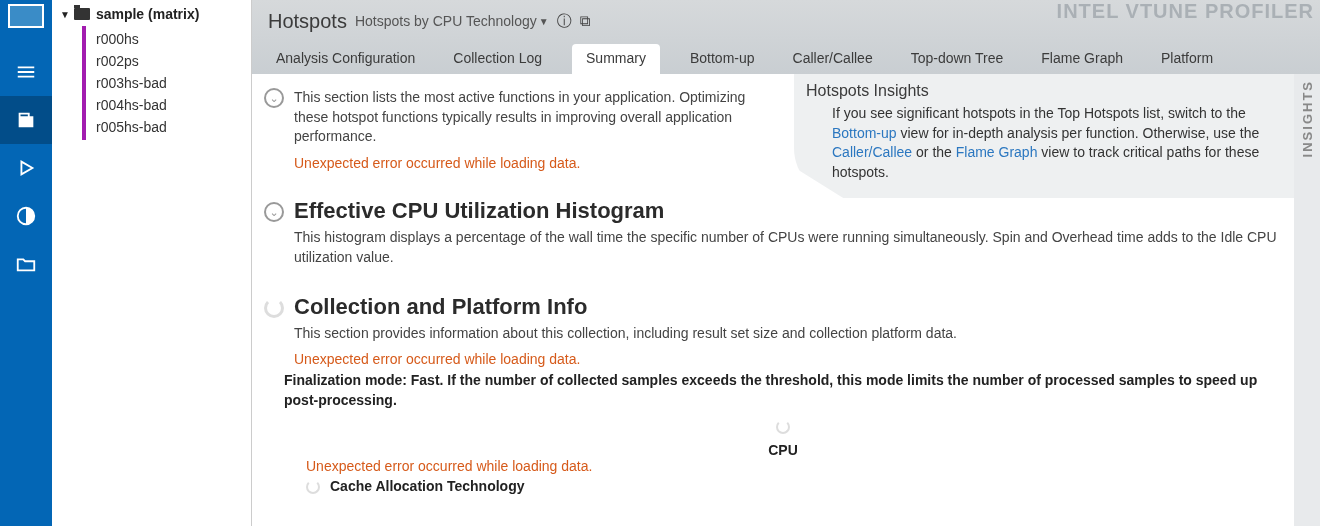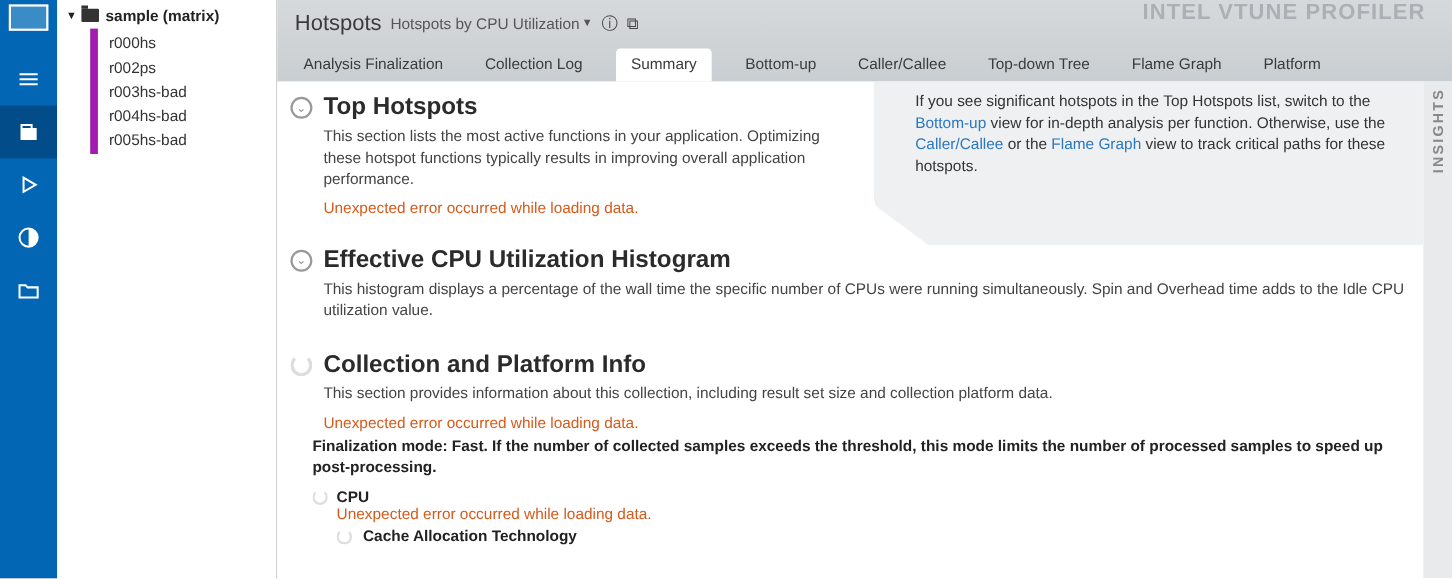--- a/index.html
+++ b/index.html
@@ -71,21 +71,21 @@
     position: relative;
   }
   .tree-root .folder:before {
     content:"";
     position:absolute;
     top:-3px; left:0; width:6px; height:3px; background:#333;
   }
   .tree-children {
     list-style: none;
     margin-left: 22px;
-    border-left: 7px solid #a21caf;
+    border-left: 4px solid #a21caf;
     padding: 2px 0 2px 10px;
   }
   .tree-children li {
     font-size: 14px;
     color: #333;
     padding: 3px 0;
     cursor: pointer;
   }
   .main {
     flex: 1;
@@ -95,21 +95,21 @@
     overflow: hidden;
   }
   .header {
     background: linear-gradient(#d6d9db,#c9ced2);
     padding: 6px 16px 0 16px;
     position: relative;
   }
   .brand {
     position: absolute;
     top: 0;
-    right: 24px;
+    right: 6px;
     font-family: Arial, sans-serif;
     font-weight: bold;
     font-size: 20px;
     letter-spacing: 1px;
     color: #aab0b5;
     text-transform: uppercase;
   }
   .header-row1 {
     display: flex;
     align-items: center;
@@ -259,20 +259,21 @@
     margin-left: 20px;
     margin-top: 4px;
     line-height:1.4;
   }
   .sub-item {
     display:flex;
     align-items:center;
     gap:8px;
     margin-left:20px;
     margin-top:8px;
+    flex-direction:column;
   }
   .sub-label {
     font-weight:bold;
     font-size:14px;
     color:#222;
   }
   .sub-error {
     color:#d65a1a;
     font-size:14px;
     margin-left:42px;
@@ -331,55 +332,55 @@
     <li>r004hs-bad</li>
     <li>r005hs-bad</li>
   </ul>
 </div>
 
 <div class="main">
   <div class="header">
     <div class="brand">INTEL VTUNE PROFILER</div>
     <div class="header-row1">
       <span class="title">Hotspots</span>
-      <span class="subtitle">Hotspots by CPU Utilization</span>
+      <span class="subtitle">Hotspots by CPU Technology</span>
       <span class="chev">▼</span>
       <span class="icon-small">ⓘ</span>
       <span class="icon-small">⧉</span>
     </div>
     <div class="tabs">
-      <div class="tab">Analysis Finalization</div>
+      <div class="tab">Analysis Configuration</div>
       <div class="tab">Collection Log</div>
       <div class="tab active">Summary</div>
       <div class="tab">Bottom-up</div>
       <div class="tab">Caller/Callee</div>
       <div class="tab">Top-down Tree</div>
       <div class="tab">Flame Graph</div>
       <div class="tab">Platform</div>
     </div>
   </div>
 
   <div class="content-wrap">
     <div class="content">
 
       <div class="two-col">
         <div class="col-left">
           <div class="section">
             <div class="section-head">
               <div class="collapse-icon">⌄</div>
               <div>
-                <div class="section-title">Top Hotspots</div>
                 <div class="section-desc">This section lists the most active functions in your application. Optimizing these hotspot functions typically results in improving overall application performance.</div>
               </div>
             </div>
             <div class="error">Unexpected error occurred while loading data.</div>
           </div>
         </div>
 
         <div class="insights-box">
+          <div class="insights-title">Hotspots Insights</div>
           <div class="insights-text">
             <span>If you see significant hotspots in the Top Hotspots list, switch to the </span><a href="#">Bottom-up</a><span> view for in-depth analysis per function. Otherwise, use the </span><a href="#">Caller/Callee</a><span> or the </span><a href="#">Flame Graph</a><span> view to track critical paths for these hotspots.</span>
           </div>
         </div>
       </div>
 
       <div class="section">
         <div class="section-head">
           <div class="collapse-icon">⌄</div>
           <div>

